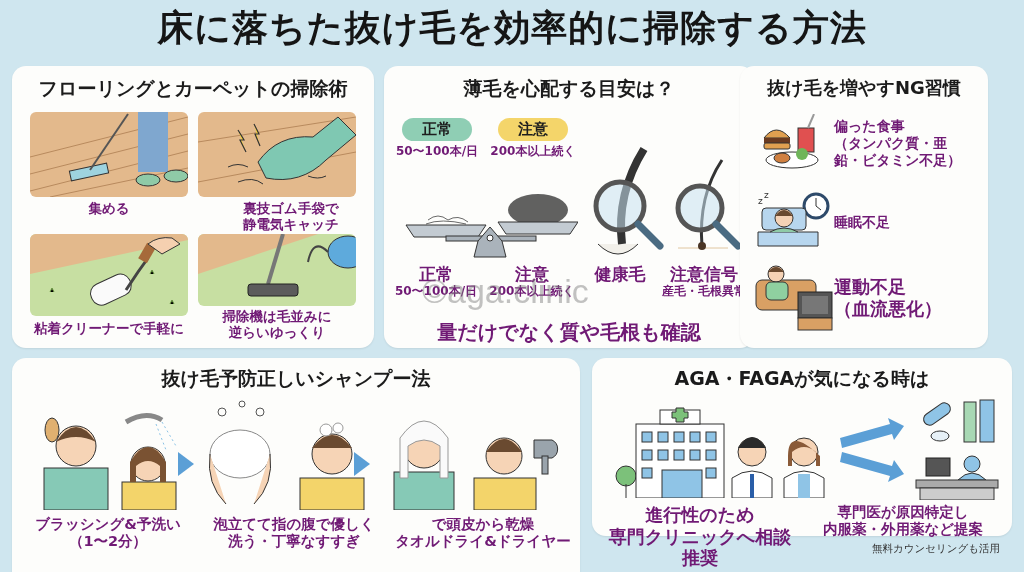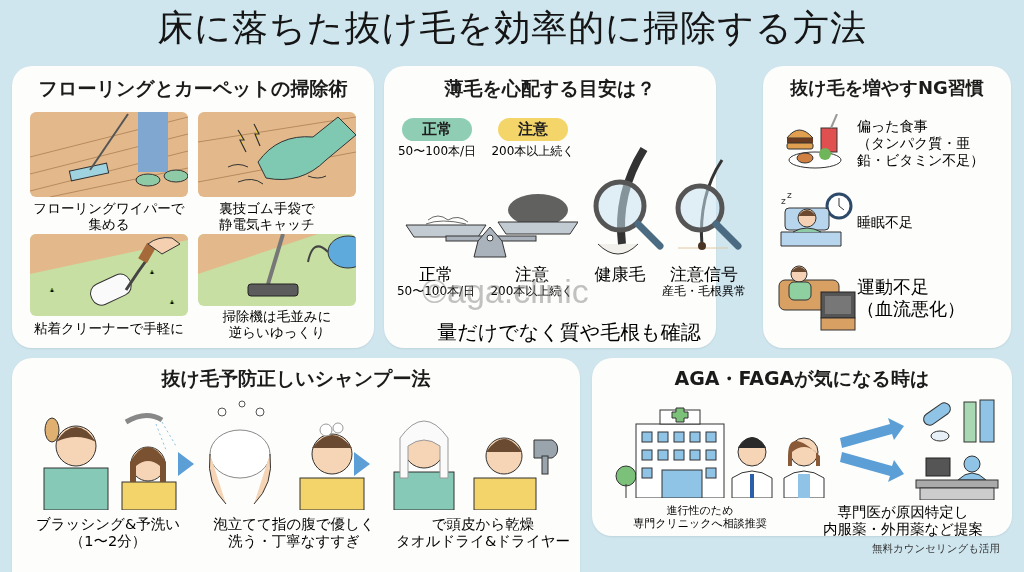--- a/index.html
+++ b/index.html
@@ -1,20 +1,20 @@
 <!DOCTYPE html>
 <html><head>
 <meta charset="utf-8">
 <style>
 *{box-sizing:border-box;margin:0;padding:0}
 body{width:1024px;height:572px;background:#cfe6ef;font-family:"DejaVu Sans","Liberation Sans",sans-serif;color:#1e1e1e;position:relative;overflow:hidden}
-.title{position:absolute;left:0;top:4px;width:1024px;text-align:center;font-size:36px;font-weight:normal;letter-spacing:1px;color:#151515}
-.card{position:absolute;background:#fdfdfb;border-radius:20px;box-shadow:0 1px 2px rgba(0,0,0,.08)}
+.title{position:absolute;left:0;top:4px;width:1024px;text-align:center;font-size:36px;font-weight:bold;letter-spacing:1px;color:#151515}
+.card{position:absolute;background:#fdfdfb;border-radius:14px;box-shadow:0 1px 2px rgba(0,0,0,.08)}
 .card-title{font-weight:bold;text-align:center;font-size:19px;color:#1b1b1b}
-.lbl{font-weight:normal;text-align:center;color:#000000;line-height:1.2}
+.lbl{font-weight:bold;text-align:center;color:#701a75;line-height:1.2}
 .sm{font-size:12px}
 .md{font-size:13.5px}
 .abs{position:absolute}
 .pill{display:inline-block;border-radius:14px;padding:2px 0;width:70px;text-align:center;font-weight:bold;font-size:15px}
 .watermark{position:absolute;left:422px;top:272px;font-size:34px;color:rgba(120,120,120,.45);font-family:"Liberation Sans",sans-serif;pointer-events:none}
 .tile{position:absolute;border-radius:6px;overflow:hidden}
 .arrow-tri{width:0;height:0;border-top:12px solid transparent;border-bottom:12px solid transparent;border-left:16px solid #5b9fd6}
 </style>
 </head>
 <body>
@@ -73,37 +73,36 @@
     <svg width="158" height="72">
         <path d="M0 0 L120 0 L0 40 Z" fill="#e3b98c"></path>
         <line x1="85" y1="0" x2="70" y2="50" stroke="#777" stroke-width="4"></line>
         <rect x="50" y="50" width="50" height="12" rx="3" fill="#5c5c5c" stroke="#222"></rect>
         <ellipse cx="150" cy="18" rx="20" ry="16" fill="#5eaadc" stroke="#333"></ellipse>
         <path d="M130 18 q-15 -15 -20 10" stroke="#444" fill="none" stroke-width="2"></path>
       </svg>
   </div>
 
   <div class="lbl md abs" style="left:18px;top:134px;width:158px">
-      <div>フローリングワイパーで</div>
       <div>集める</div>
     </div>
-  <div class="lbl md abs" style="left:176px;top:134px;width:158px">
+  <div class="lbl md abs" style="left:200px;top:134px;width:158px">
       <div>裏技ゴム手袋で</div>
       <div>静電気キャッチ</div>
     </div>
   <div class="lbl md abs" style="left:186px;top:242px;width:158px">
       <div>掃除機は毛並みに</div>
       <div>逆らいゆっくり</div>
     </div>
   <div class="lbl md abs" style="left:10px;top:254px;width:174px">
       <div>粘着クリーナーで手軽に</div>
     </div>
 </div>
 
-<div class="card" style="left:384px;top:66px;width:332px;height:282px">
+<div class="card" style="left:384px;top:66px;width:370px;height:282px">
   <div class="card-title" style="margin-top:10px">薄毛を心配する目安は？</div>
 
   <div class="abs" style="left:10px;top:52px;width:86px;text-align:center">
     <span class="pill" style="background:#8fceb4">正常</span>
     <div class="lbl sm" style="margin-top:3px">50〜100本/日</div>
   </div>
   <div class="abs" style="left:104px;top:52px;width:90px;text-align:center">
     <span class="pill" style="background:#f4d56a">注意</span>
     <div class="lbl sm" style="margin-top:3px">200本以上続く</div>
   </div>
@@ -146,21 +145,21 @@
   <div class="lbl abs" style="left:200px;top:198px;width:72px">
     <div style="font-size:17px">健康毛</div>
   </div>
   <div class="lbl abs" style="left:272px;top:198px;width:96px">
     <div style="font-size:17px">注意信号</div>
     <div class="sm">産毛・毛根異常</div>
   </div>
   <div class="lbl abs md" style="left:0;top:254px;width:370px;font-size:20px">量だけでなく質や毛根も確認</div>
 </div>
 
-<div class="card" style="left:763px;top:66px;width:248px;height:282px">
+<div class="card" style="left:740px;top:66px;width:248px;height:282px">
   <div class="card-title" style="margin-top:10px;font-size:18px">抜け毛を増やすNG習慣</div>
 
   <svg class="abs" style="left:20px;top:48px" width="62" height="60" viewBox="0 0 62 60">
     <ellipse cx="32" cy="46" rx="26" ry="8" fill="#fff" stroke="#333"></ellipse>
     <path d="M4 24 q12-16 26 0 z" fill="#e0a050" stroke="#333"></path>
     <rect x="4" y="24" width="26" height="5" fill="#6a3a20"></rect>
     <rect x="4" y="29" width="26" height="6" rx="2" fill="#e0a050" stroke="#333"></rect>
     <rect x="38" y="14" width="16" height="24" fill="#e05050" stroke="#333"></rect>
     <line x1="48" y1="14" x2="54" y2="0" stroke="#999" stroke-width="2"></line>
     <circle cx="42" cy="40" r="6" fill="#6fb55a"></circle>
@@ -300,21 +299,21 @@
     <rect x="60" y="2" width="14" height="42" fill="#8fc4e6" stroke="#333"></rect>
   </svg>
   <svg class="abs" style="left:320px;top:96px" width="90" height="46" viewBox="0 0 90 46">
     <rect x="14" y="4" width="24" height="18" fill="#555" stroke="#222"></rect>
     <circle cx="60" cy="10" r="8" fill="#8fc4e6" stroke="#333"></circle>
       <path d="M46 26 q14-14 28 0 z" fill="#8fc4e6" stroke="#333"></path>
     <rect x="4" y="26" width="82" height="8" fill="#aaa" stroke="#333"></rect>
     <rect x="8" y="34" width="74" height="12" fill="#ccc" stroke="#333"></rect>
   </svg>
 
-  <div class="lbl abs" style="left:8px;top:146px;width:200px;font-size:11px">
+  <div class="lbl abs" style="left:8px;top:146px;width:200px;font-size:18px">
     <div>進行性のため</div>
       <div>専門クリニックへ相談推奨</div>
   </div>
   <div class="lbl abs" style="left:206px;top:146px;width:210px;font-size:14.5px">
     <div>専門医が原因特定し</div>
       <div>内服薬・外用薬など提案</div>
   </div>
   <div class="abs" style="right:12px;top:184px;font-size:10.5px;color:#333">無料カウンセリングも活用</div>
 </div>
 

